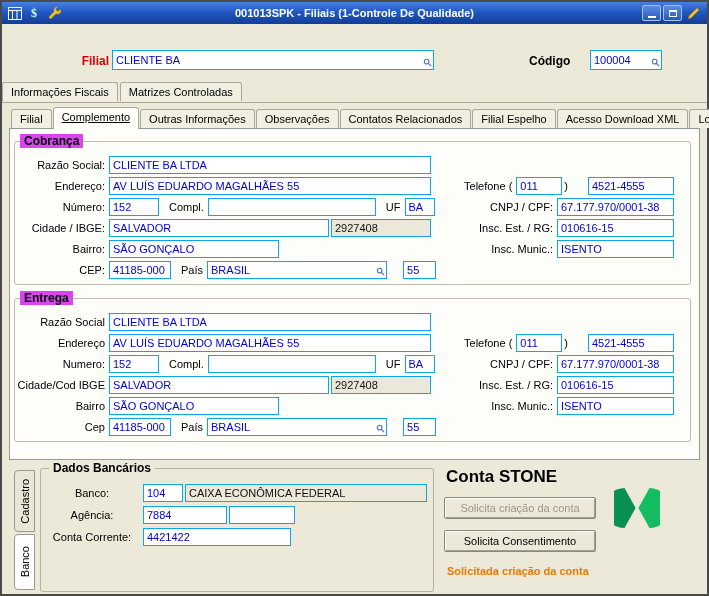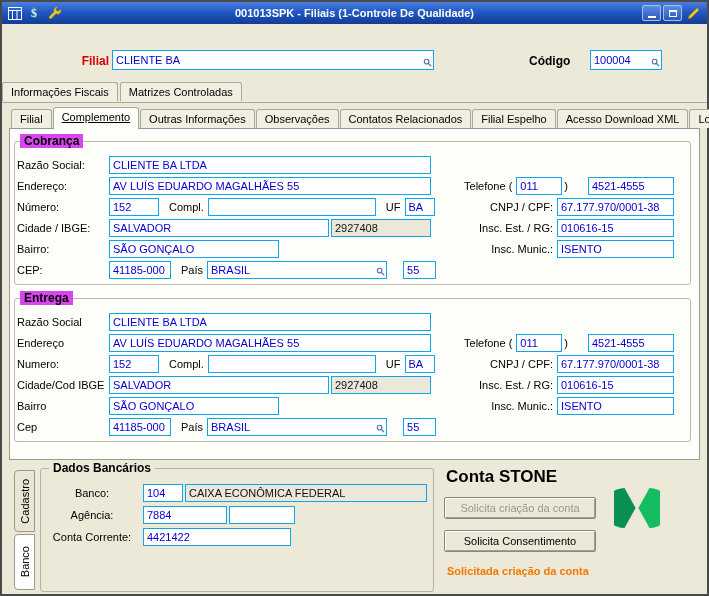--- a/index.html
+++ b/index.html
@@ -43,21 +43,21 @@
   .tab{background:#f1efe2;border:1px solid #aca899;border-bottom:none;border-radius:3px 3px 0 0;padding:3px 8px 2px;height:19px;white-space:nowrap}
   .main-tabs{display:flex;padding-left:9px;align-items:flex-end;height:23px;margin-top:2px}
   .mtab{background:#f1efe2;border:1px solid #aca899;border-bottom:none;border-radius:3px 3px 0 0;padding:3px 8px 2px;height:19px;margin-right:1px;white-space:nowrap;position:relative}
   .mtab.active{background:#fdfdf8;height:22px;z-index:3;margin-bottom:-1px;text-decoration:underline}
 
   
   .panel{flex:1;margin:0 7px;background:#fdfdfa;border:1px solid #919b9c;padding:12px 8px 4px 4px;position:relative;z-index:1}
   .group{position:relative;border:1px solid #c0bcab;border-radius:3px;padding:12px 16px 4px 2px;margin-bottom:13px}
   .gtitle{position:absolute;top:-8px;left:5px;background:#d946ef;padding:0 4px;font-weight:bold;font-size:12px}
   .frow{display:flex;align-items:center;height:21px}
-  .flabel{width:92px;text-align:left;padding-right:4px;flex-shrink:0;white-space:nowrap}
+  .flabel{width:92px;text-align:right;padding-right:4px;flex-shrink:0;white-space:nowrap}
   .ilabel{margin-left:10px;margin-right:4px;white-space:nowrap}
   .rside{margin-left:auto;display:flex;align-items:center}
   .rlabel{padding-right:4px;white-space:nowrap}
   .ml2{margin-left:2px}.ml8{margin-left:16px}
 
   
   .bottom{height:139px;flex-shrink:0;position:relative}
   .side-tabs{position:absolute;left:12px;top:10px;width:21px}
   .vtab{width:21px;border:1px solid #9a988a;border-radius:4px 0 0 4px;background:#e9e6d6;display:flex;align-items:center;justify-content:center;margin-bottom:2px}
   .vtab span{writing-mode:vertical-rl;transform:rotate(180deg);white-space:nowrap}

